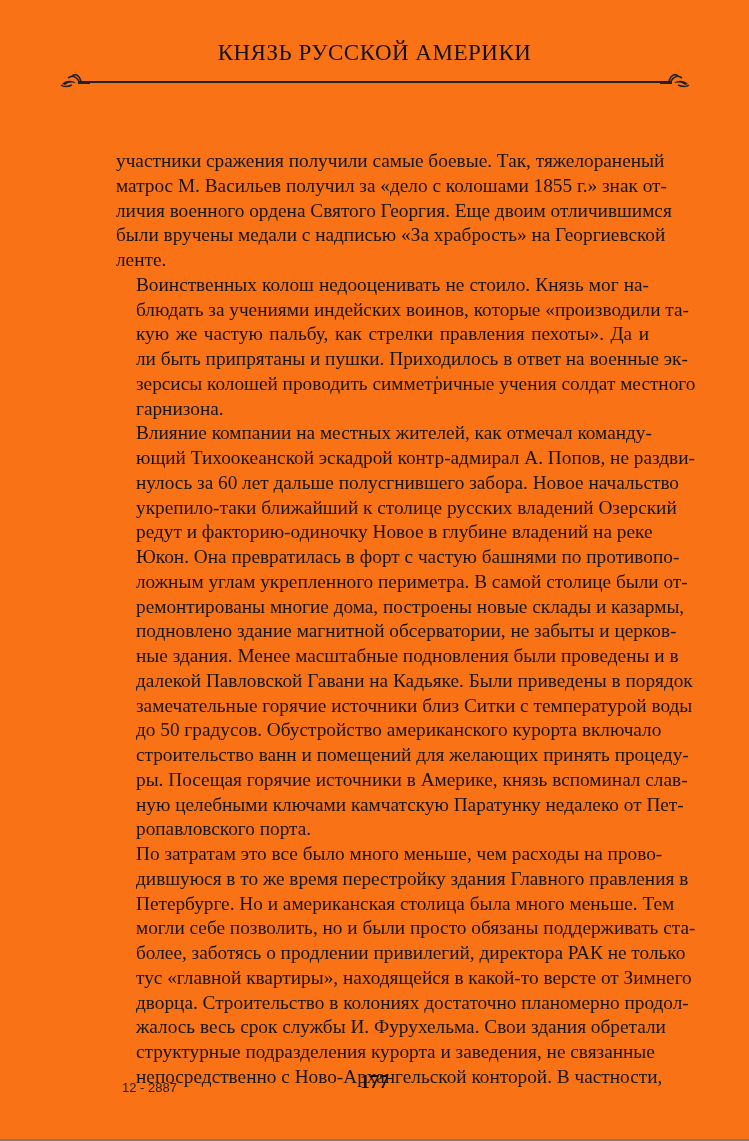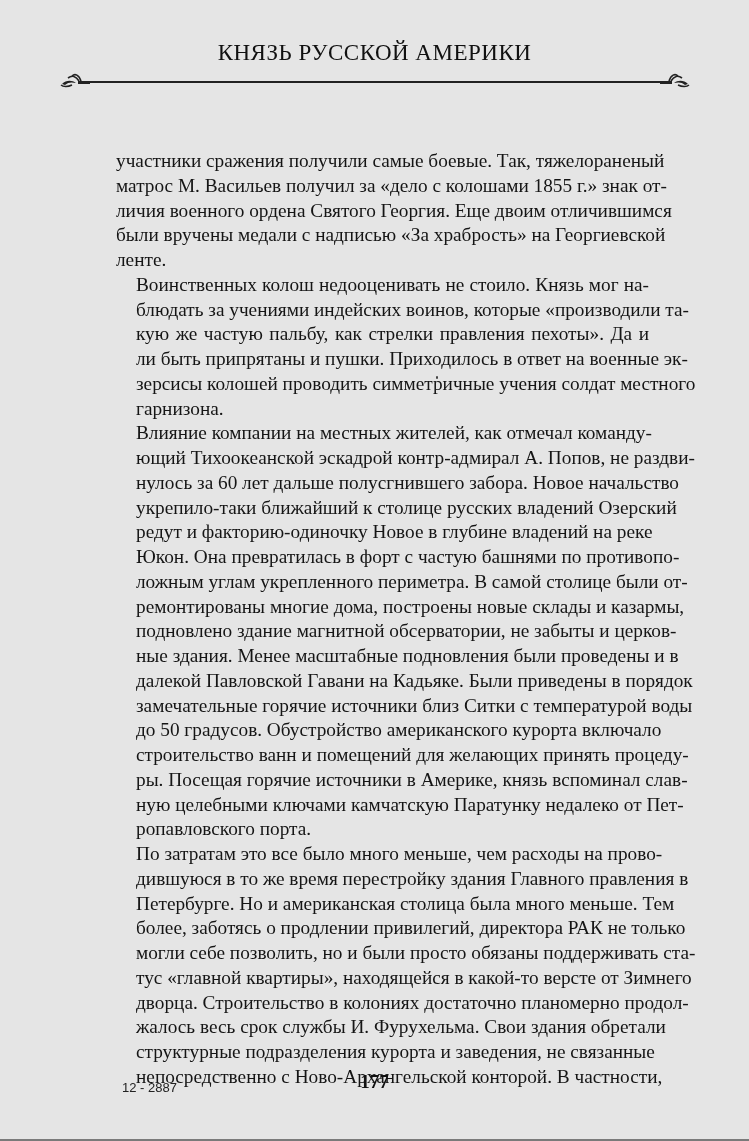--- a/index.html
+++ b/index.html
@@ -1,17 +1,17 @@
 <!DOCTYPE html>
 <html><head>
 <meta charset="utf-8">
 <style>
   html, body { margin: 0; padding: 0; background: #ffffff; }
   body { width: 749px; height: 1141px; position: relative; overflow: hidden; }
-  .page { position: absolute; left: 0; top: 0; width: 749px; height: 1141px; background: #e5e5e5; }
+  .page { position: absolute; left: 0; top: 0; width: 749px; height: 1141px; background: #f97316; }
   .running-head {
     position: absolute; left: 0; width: 749px; top: 40px;
     text-align: center;
     font-family: "Liberation Serif", serif;
     font-size: 23px; letter-spacing: 0.5px;
     color: #111; font-weight: normal;
   }
   .rule-wrap { position: absolute; left: 60px; top: 68px; width: 630px; height: 22px; }
   .rule-line { position: absolute; left: 18px; right: 18px; top: 13px; height: 1.5px; background: #222; }
   .flourish { position: absolute; top: 2px; width: 30px; height: 20px; }
@@ -95,22 +95,22 @@
         <span class="line">до 50 градусов. Обустройство американского курорта включало</span>
         <span class="line">строительство ванн и помещений для желающих принять процеду-</span>
         <span class="line">ры. Посещая горячие источники в Америке, князь вспоминал слав-</span>
         <span class="line">ную целебными ключами камчатскую Паратунку недалеко от Пет-</span>
         <span class="line last">ропавловского порта.</span>
       </p>
       <p class="indent">
         <span class="line" style="text-indent: 20px;">По затратам это все было много меньше, чем расходы на прово-</span>
         <span class="line">дившуюся в то же время перестройку здания Главного правления в</span>
         <span class="line">Петербурге. Но и американская столица была много меньше. Тем</span>
+        <span class="line">могли себе позволить, но и были просто обязаны поддерживать ста-</span>
         <span class="line">более, заботясь о продлении привилегий, директора РАК не только</span>
-        <span class="line">могли себе позволить, но и были просто обязаны поддерживать ста-</span>
         <span class="line">тус «главной квартиры», находящейся в какой-то версте от Зимнего</span>
         <span class="line">дворца. Строительство в колониях достаточно планомерно продол-</span>
         <span class="line">жалось весь срок службы И. Фурухельма. Свои здания обретали</span>
         <span class="line">структурные подразделения курорта и заведения, не связанные</span>
         <span class="line last">непосредственно с Ново-Архангельской конторой. В частности,</span>
       </p>
     </div>
 
   <div class="speck" style="left:436px; top:376px;"></div>
 

